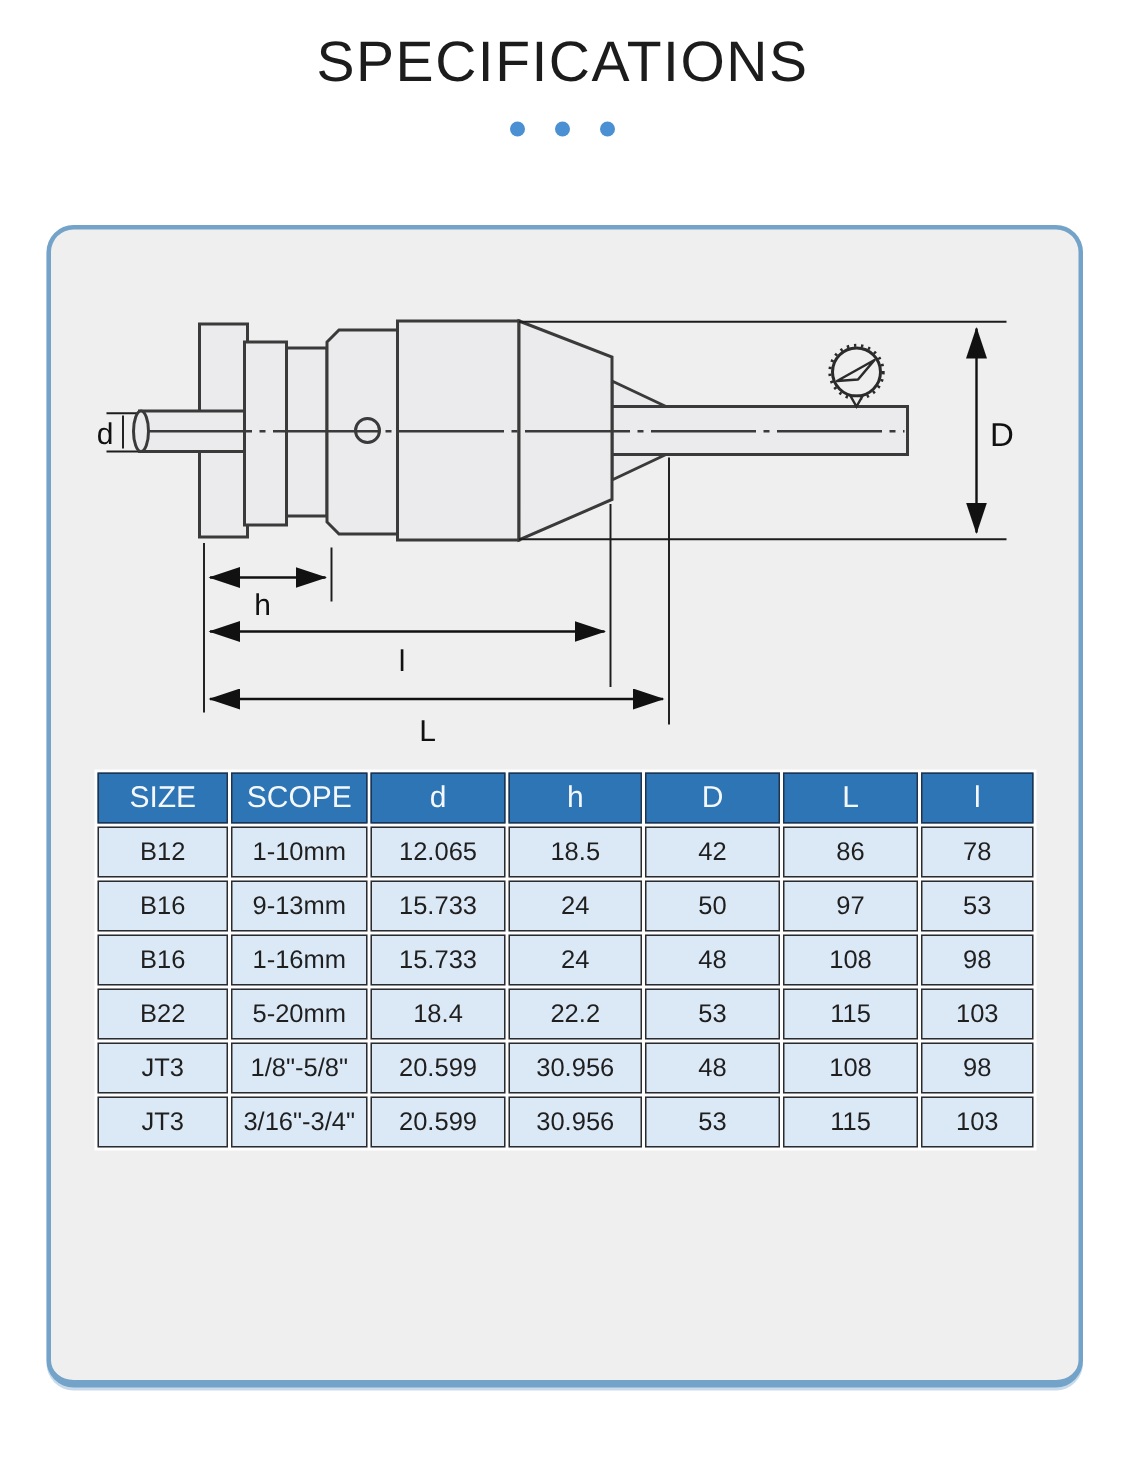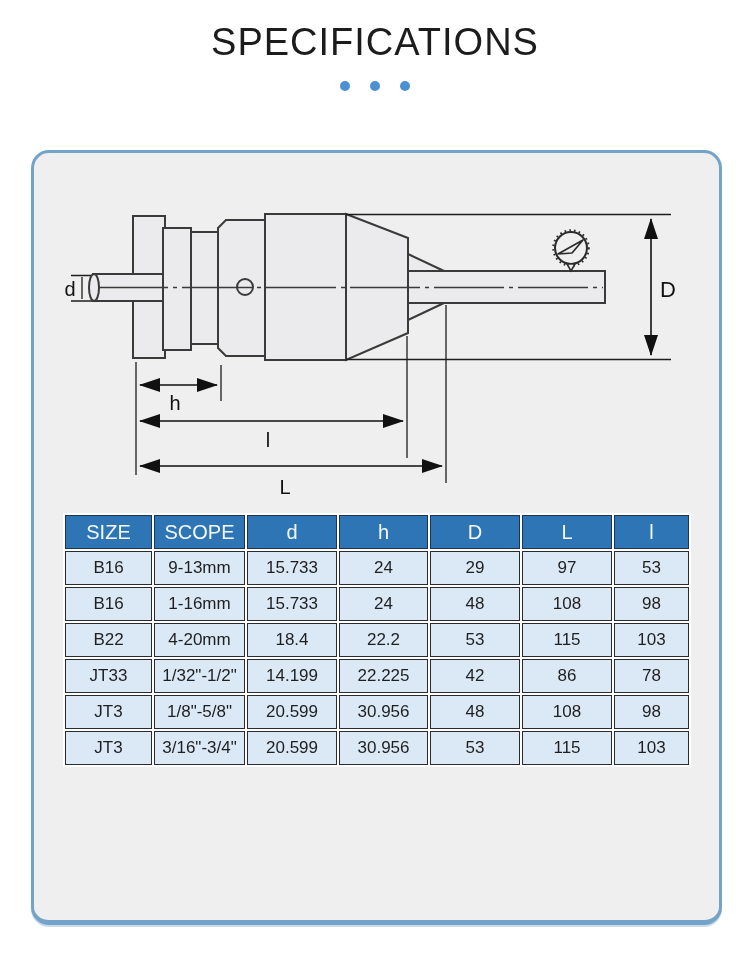--- a/index.html
+++ b/index.html
@@ -138,54 +138,54 @@
           <th>SCOPE</th>
           <th>d</th>
           <th>h</th>
           <th>D</th>
           <th>L</th>
           <th>l</th>
         </tr>
     </thead>
     <tbody>
         <tr>
+          <td>B12</td>
+          <td>1-10mm</td>
+          <td>12.065</td>
+          <td>18.5</td>
+          <td>42</td>
+          <td>86</td>
+          <td>78</td>
+        </tr>
+        <tr>
           <td>B16</td>
           <td>9-13mm</td>
           <td>15.733</td>
           <td>24</td>
-          <td>29</td>
+          <td>50</td>
           <td>97</td>
           <td>53</td>
         </tr>
         <tr>
           <td>B16</td>
           <td>1-16mm</td>
           <td>15.733</td>
           <td>24</td>
           <td>48</td>
           <td>108</td>
           <td>98</td>
         </tr>
         <tr>
           <td>B22</td>
-          <td>4-20mm</td>
+          <td>5-20mm</td>
           <td>18.4</td>
           <td>22.2</td>
           <td>53</td>
           <td>115</td>
           <td>103</td>
-        </tr>
-        <tr>
-          <td>JT33</td>
-          <td>1/32"-1/2"</td>
-          <td>14.199</td>
-          <td>22.225</td>
-          <td>42</td>
-          <td>86</td>
-          <td>78</td>
         </tr>
         <tr>
           <td>JT3</td>
           <td>1/8"-5/8"</td>
           <td>20.599</td>
           <td>30.956</td>
           <td>48</td>
           <td>108</td>
           <td>98</td>
         </tr>

